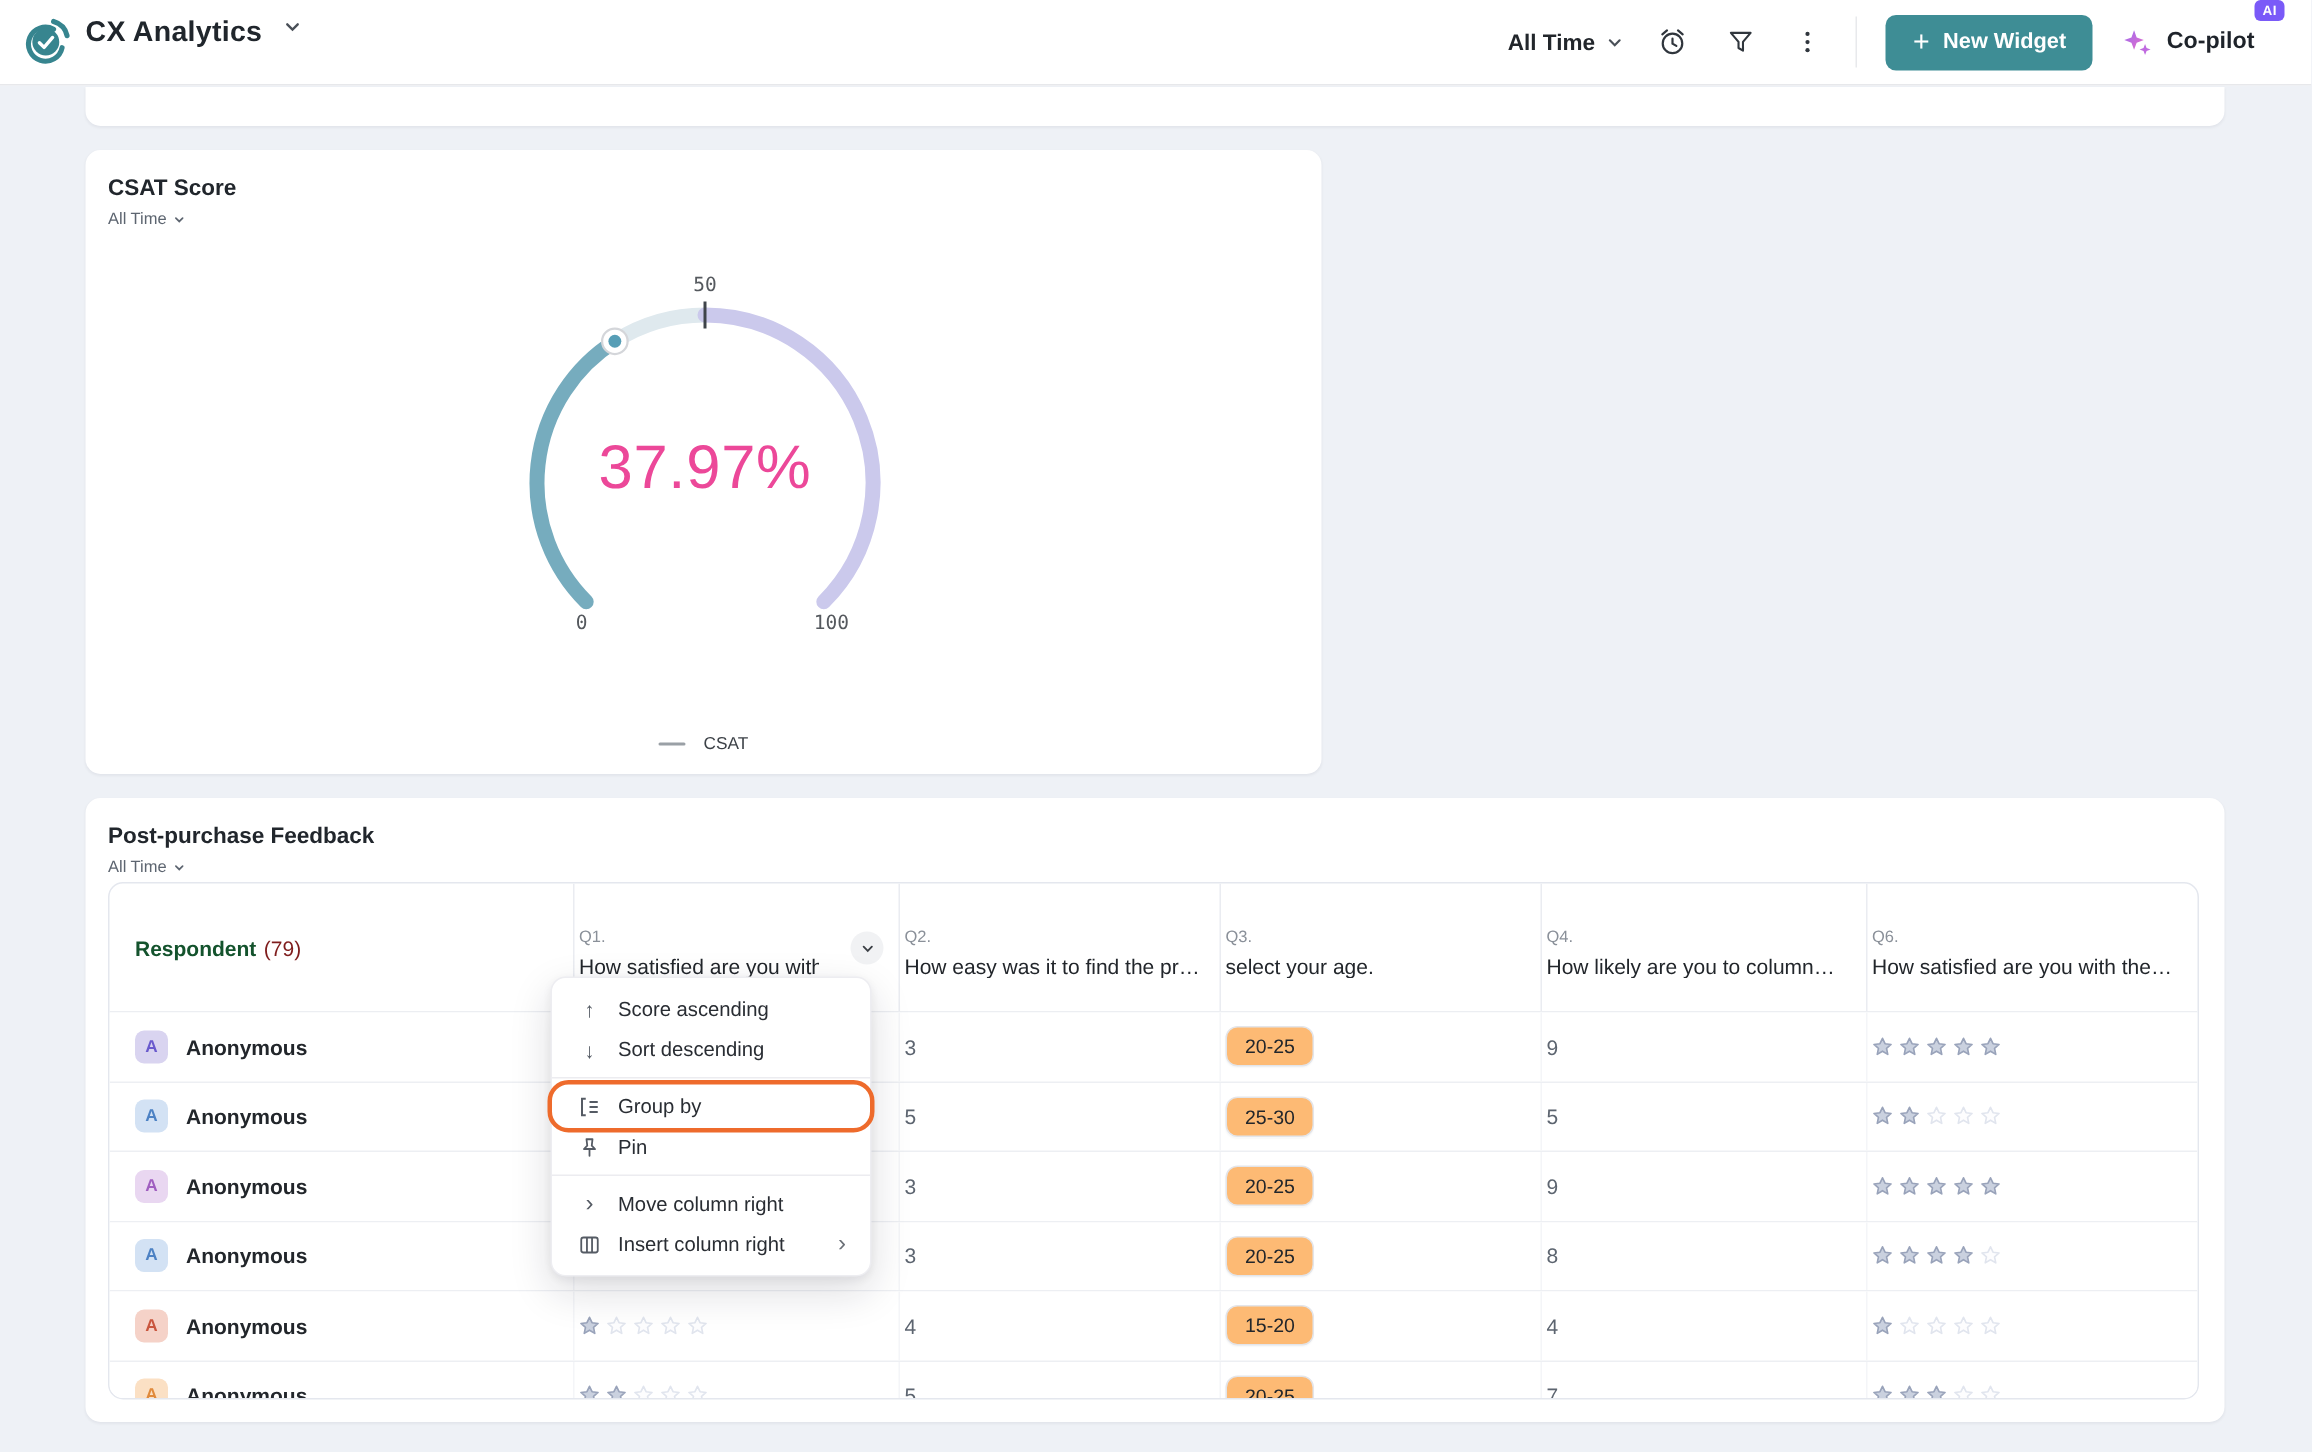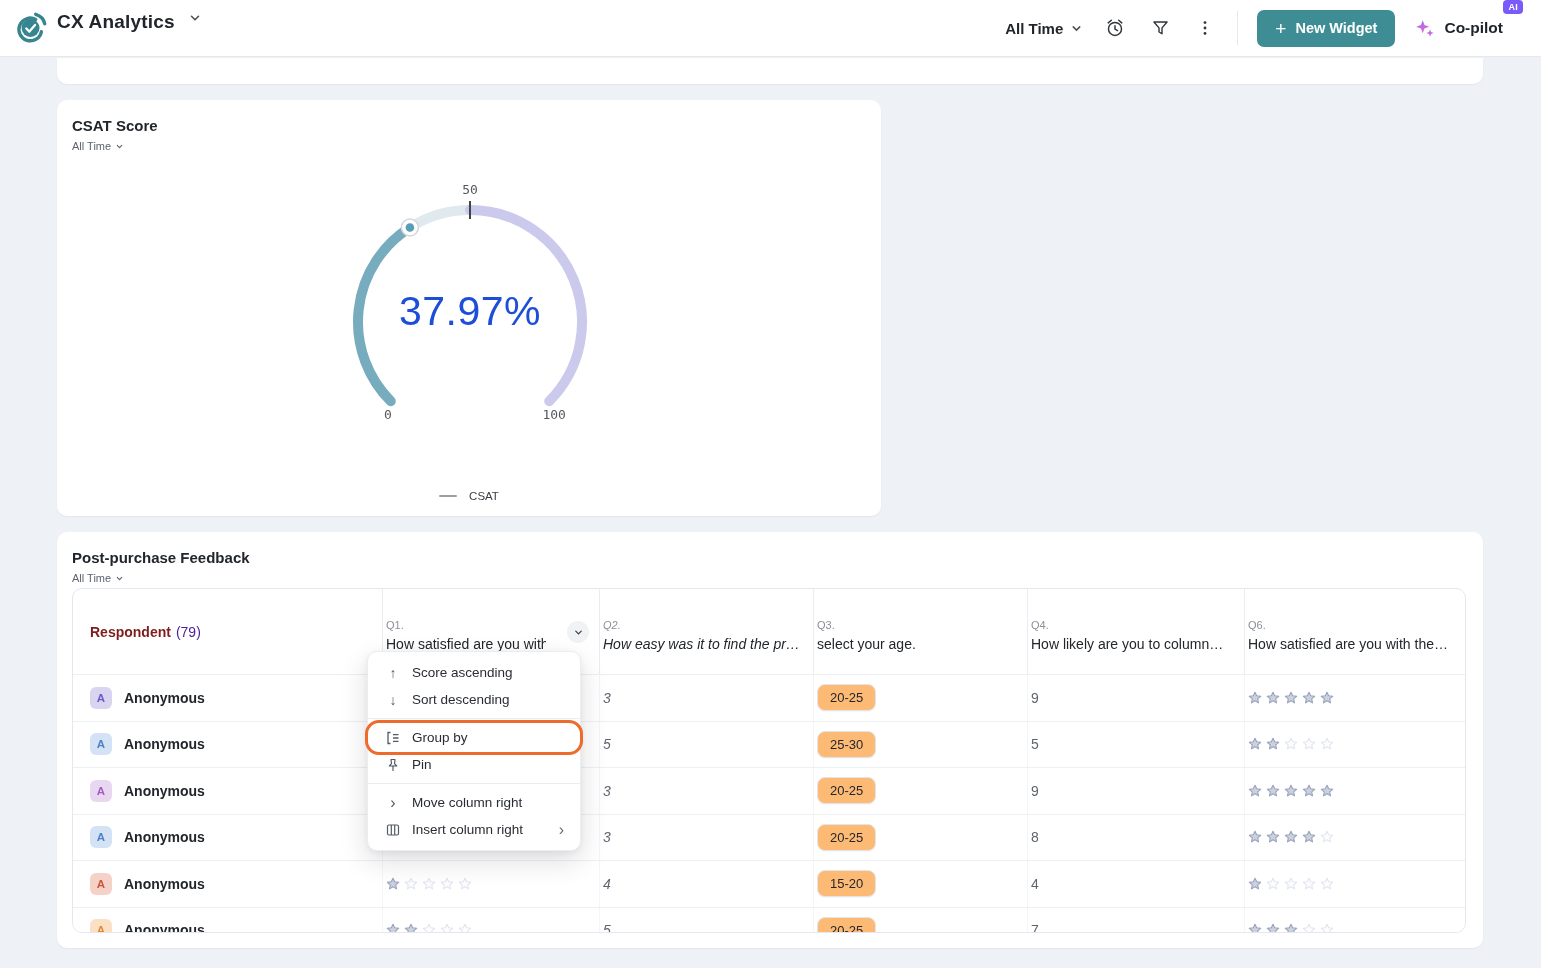--- a/index.html
+++ b/index.html
@@ -29,41 +29,41 @@
   
   .card { position:absolute; background:#fff; border-radius:10px; box-shadow:0 1px 2px rgba(16,24,40,.05); }
   .partial-card { left:57px; top:58px; width:1426px; height:26px; border-radius:0 0 10px 10px; }
   .csat-card { left:57px; top:100px; width:824px; height:416px; }
   .feedback-card { left:57px; top:532px; width:1426px; height:416px; }
   .widget-title { position:absolute; left:15px; top:17px; font-size:15px; font-weight:bold; color:#21262C; }
   .widget-time { position:absolute; left:15px; top:40px; font-size:11px; color:#5D6570; display:flex; align-items:center; gap:4px; cursor:pointer; }
   
   .gauge-svg { position:absolute; left:0; top:0; width:824px; height:416px; }
   .gauge-value { position:absolute; left:263px; top:188px; width:300px; text-align:center;
-    font-size:41px; font-weight:normal; color:#1d4ed8; letter-spacing:.5px; }
+    font-size:41px; font-weight:normal; color:#ec4899; letter-spacing:.5px; }
   .gauge-legend { position:absolute; left:0; bottom:14px; width:100%; display:flex; align-items:center; justify-content:center; gap:12px; }
   .legend-dash { width:18px; height:2px; background:#9AA0A6; border-radius:1px; }
   .legend-label { font-size:11.5px; color:#3C4147; }
   
   .table-wrap { position:absolute; left:15px; top:56px; width:1394px; height:345px;
     border:1px solid #E4E7EE; border-radius:10px; overflow:hidden; background:#fff; }
   .thead { display:flex; height:86px; border-bottom:1px solid #ECEEF2; }
   .cell { padding-left:3px; position:relative; }
   .c-resp { width:309px; }
   .c-q1 { width:217px; }
-  .c-q2 { width:214px;font-style:italic; }
+  .c-q2 { width:214px; }
   .c-q3 { width:214px; }
   .c-q4 { width:217px; }
   .c-q6 { flex:1; }
   .thead .cell { border-left:1px solid #EAECF1; padding-top:30px; }
   .thead .c-resp { border-left:none; padding-left:17px; display:flex; align-items:center; padding-top:0; }
   .col-tag { font-size:11px; color:#8A9099; margin-bottom:5px; }
   .col-label { font-size:14px; color:#22262B; white-space:nowrap; overflow:hidden; }
-  .resp-header { font-size:14px; font-weight:bold; color:#7f1d1d; }
-  .resp-count { font-size:14px; color:#4c1d95; font-weight:normal; margin-left:5px; }
+  .resp-header { font-size:14px; font-weight:bold; color:#14532d; }
+  .resp-count { font-size:14px; color:#7f1d1d; font-weight:normal; margin-left:5px; }
   .col-menu-btn { position:absolute; right:10px; top:32px; width:22px; height:22px; border-radius:50%;
     background:#F1F2F4; display:flex; align-items:center; justify-content:center; cursor:pointer; }
   .tbody { position:relative; }
   .trow { display:flex; height:46.5px; align-items:center; border-bottom:1px solid #EDEFF3; background:#fff; }
   .trow .cell { display:flex; align-items:center; height:100%; border-left:1px solid #F4F5F8; }
   .trow .c-resp { border-left:none; padding-left:17px; gap:12px; }
   .avatar { width:22px; height:22px; border-radius:6px; display:flex; align-items:center; justify-content:center;
     font-size:11.5px; font-weight:bold; flex:0 0 auto; }
   .rname { font-size:14px; font-weight:bold; color:#22262B; }
   .num-val { font-size:14px; color:#5D6570; }

